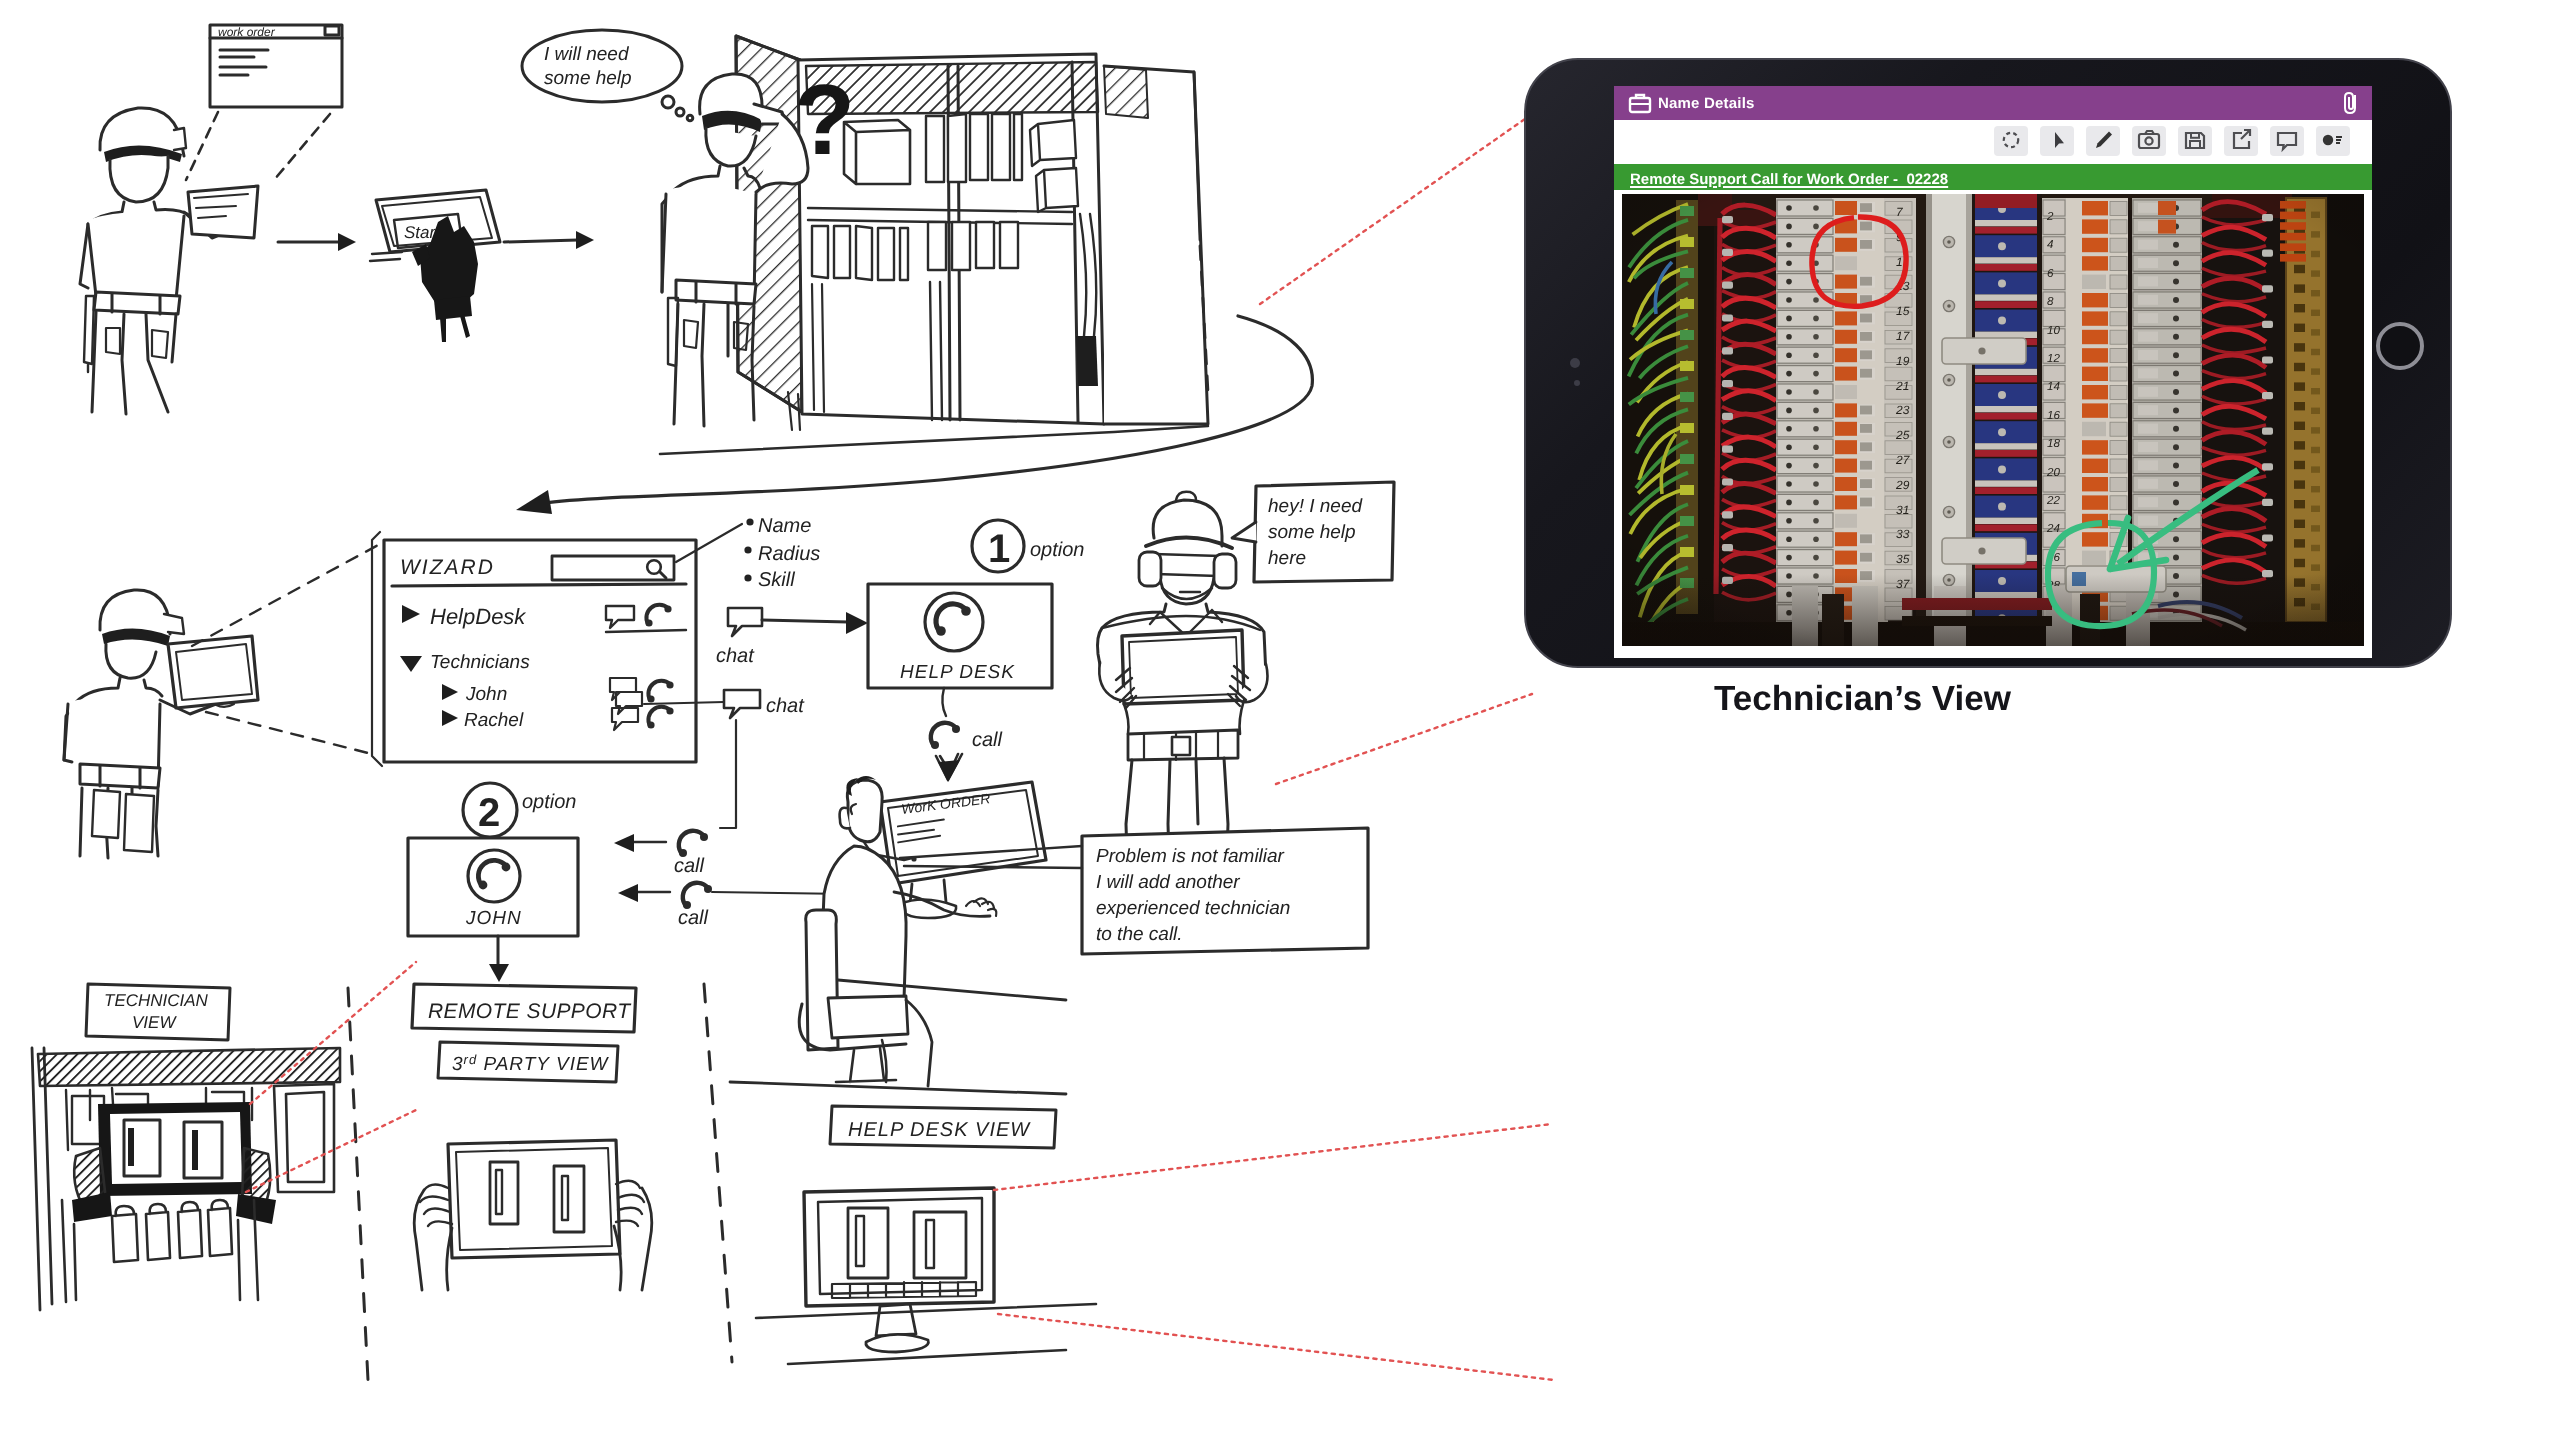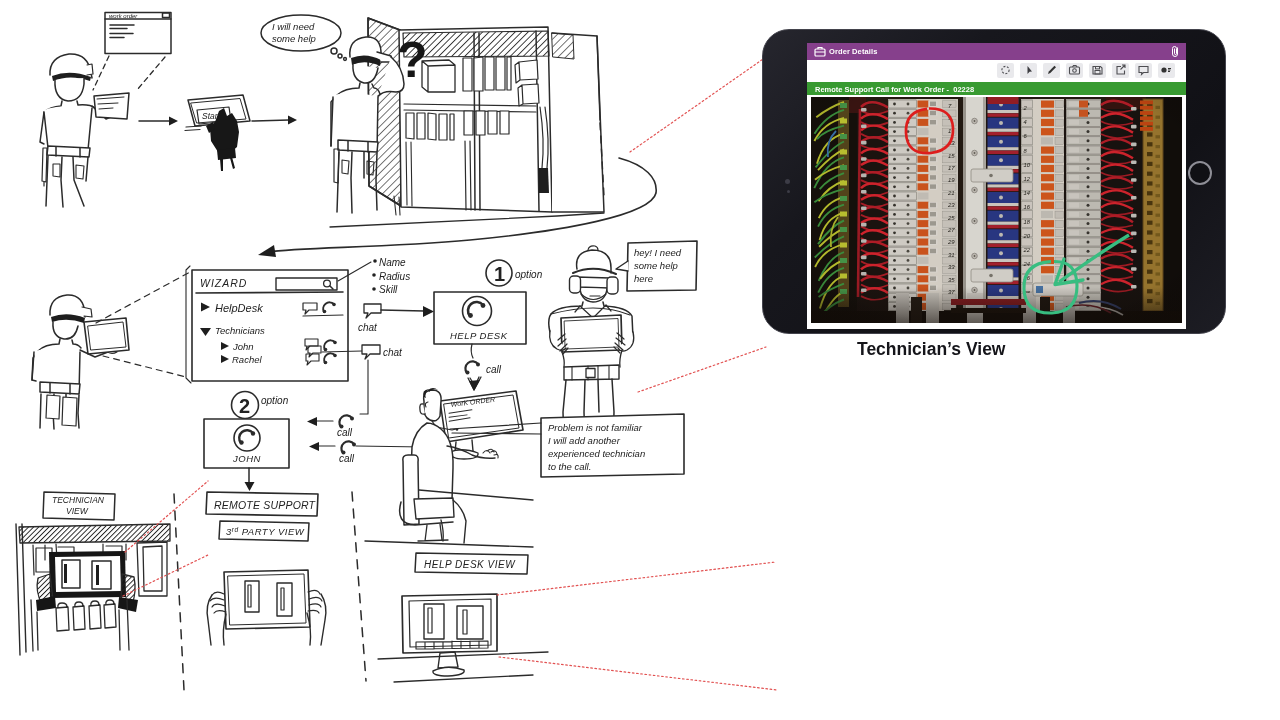--- a/index.html
+++ b/index.html
@@ -8,21 +8,21 @@
   #sketch{position:absolute;left:0;top:0;}
   .hw{font-family:"Liberation Sans", sans-serif;font-style:italic;fill:#222;}
   #tablet{position:absolute;left:762px;top:29px;width:464px;height:305px;background:linear-gradient(135deg,#26262e 0%,#17171d 30%,#111116 70%,#1d1d24 100%);border:1px solid #43434c;border-radius:27px;}
   #screen{position:absolute;left:44px;top:13px;width:379px;height:286px;background:#ffffff;overflow:hidden;}
   #appbar{position:absolute;left:0;top:0;width:379px;height:17px;background:#86408c;color:#fff;}
   #appbar .t{position:absolute;left:22px;top:4px;font-size:7.5px;font-weight:bold;letter-spacing:0.1px;}
   #toolbar{position:absolute;left:0;top:17px;width:379px;height:22px;background:#ffffff;}
   .tbtn{position:absolute;top:3px;width:17px;height:14.5px;background:#e9e9ec;border-radius:2px;}
   .tbtn svg{margin-left:1px;}
   #greenbar{position:absolute;left:0;top:39px;width:379px;height:13px;background:#389a31;color:#fff;}
-  #greenbar .t{position:absolute;left:8px;top:2.5px;font-size:7.5px;font-weight:bold;}
+  #greenbar .t{position:absolute;left:8px;top:2.5px;font-size:7.5px;font-weight:bold;text-decoration:underline;}
   #photo{position:absolute;left:4px;top:54px;width:371px;height:226px;background:#191310;}
   #homebtn{position:absolute;left:425px;top:131px;width:24px;height:24px;border-radius:50%;border:2px solid #8e8e96;background:#101014;}
   #camdot1{position:absolute;left:22px;top:149px;width:5px;height:5px;border-radius:50%;background:#3c3c46;}
   #camdot2{position:absolute;left:24px;top:160px;width:3px;height:3px;border-radius:50%;background:#3c3c46;}
   #caption{position:absolute;left:857px;top:339px;width:290px;text-align:left;font-size:17.5px;font-weight:bold;color:#15151a;}
 </style>
 </head>
 <body>
 <svg id="sketch" width="1280" height="720" viewBox="0 0 1280 720">
 <defs>
@@ -490,21 +490,21 @@
 <div id="tablet">
 
   <div id="screen">
 
     <div id="appbar">
       <svg width="12" height="11" viewBox="0 0 12 11" style="position:absolute;left:7px;top:3px;">
         <rect x="1" y="3" width="10" height="7" rx="1" fill="none" stroke="#fff" stroke-width="1.2"></rect>
         <path d="M4,3 L4,1.5 L8,1.5 L8,3" fill="none" stroke="#fff" stroke-width="1.2"></path>
         <line x1="1" y1="6" x2="11" y2="6" stroke="#fff" stroke-width="1"></line>
       </svg>
-      <div class="t">Order Details</div>
+      <div class="t">Name Details</div>
       <svg width="10" height="13" viewBox="0 0 10 13" style="position:absolute;right:6px;top:2px;">
         <path d="M7.5,2.5 L7.5,9 Q7.5,11.5 5,11.5 Q2.5,11.5 2.5,9 L2.5,3.5 Q2.5,1.5 4.5,1.5 Q6.5,1.5 6.5,3.5 L6.5,8.5 Q6.5,9.5 5.5,9.5 Q4.5,9.5 4.5,8.5 L4.5,3.5" fill="none" stroke="#fff" stroke-width="1"></path>
       </svg>
     </div>
 
     <div id="toolbar">
       <div class="tbtn" style="left:190px"><svg width="15" height="14" viewBox="0 0 15 14">
             <circle cx="7.5" cy="7" r="3.6" fill="none" stroke="#4e4e52" stroke-width="1.1" stroke-dasharray="2 1.6"></circle>
           </svg></div>
       <div class="tbtn" style="left:213px"><svg width="15" height="14" viewBox="0 0 15 14">

